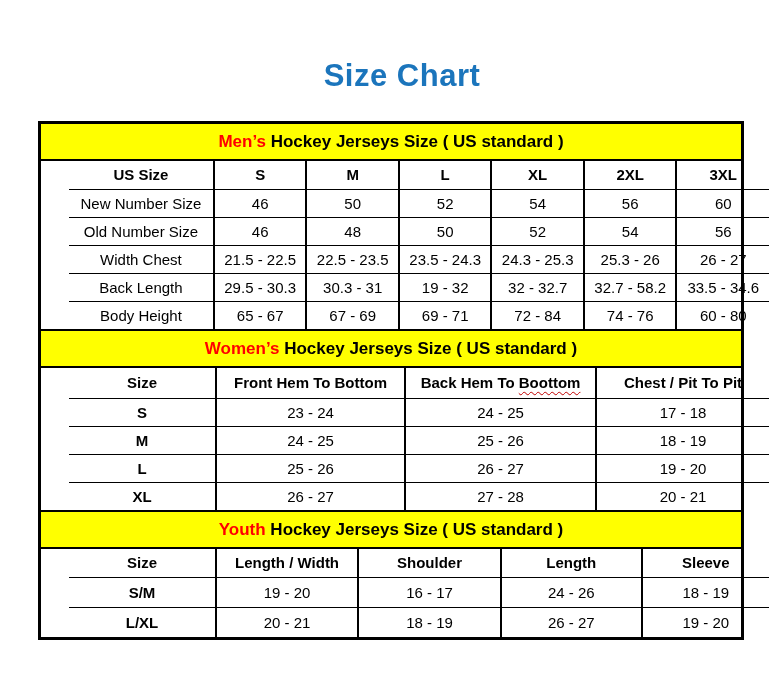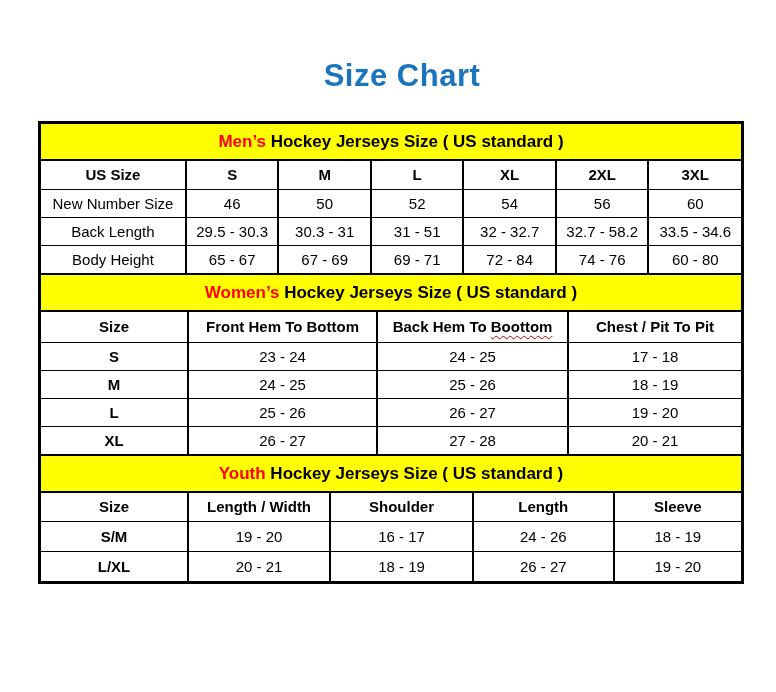--- a/index.html
+++ b/index.html
@@ -38,20 +38,21 @@
     white-space: nowrap;
     overflow: hidden;
   }
   section + section .band { border-top: 2px solid #000000; }
   .band .hl { color: #ff0000; }
   .band .rest { color: #000000; }
   table.grid {
     width: 100%;
     border-collapse: collapse;
     table-layout: fixed;
+    margin-left: 28px;
   }
   table.grid th, table.grid td {
     border: 2px solid #000000;
     border-top-width: 1px;
     border-bottom-width: 1px;
     text-align: center;
     vertical-align: middle;
     font-size: 15px;
     color: #000000;
     padding: 0;
@@ -129,24 +130,42 @@
           <tr>
             <td>New Number Size</td>
             <td>46</td>
             <td>50</td>
             <td>52</td>
             <td>54</td>
             <td>56</td>
             <td>60</td>
           </tr>
           <tr>
+            <td>Old Number Size</td>
+            <td>46</td>
+            <td>48</td>
+            <td>50</td>
+            <td>52</td>
+            <td>54</td>
+            <td>56</td>
+          </tr>
+          <tr>
+            <td>Width Chest</td>
+            <td>21.5 - 22.5</td>
+            <td>22.5 - 23.5</td>
+            <td>23.5 - 24.3</td>
+            <td>24.3 - 25.3</td>
+            <td>25.3 - 26</td>
+            <td>26 - 27</td>
+          </tr>
+          <tr>
             <td>Back Length</td>
             <td>29.5 - 30.3</td>
             <td>30.3 - 31</td>
-            <td>31 - 51</td>
+            <td>19 - 32</td>
             <td>32 - 32.7</td>
             <td>32.7 - 58.2</td>
             <td>33.5 - 34.6</td>
           </tr>
           <tr>
             <td>Body Height</td>
             <td>65 - 67</td>
             <td>67 - 69</td>
             <td>69 - 71</td>
             <td>72 - 84</td>

